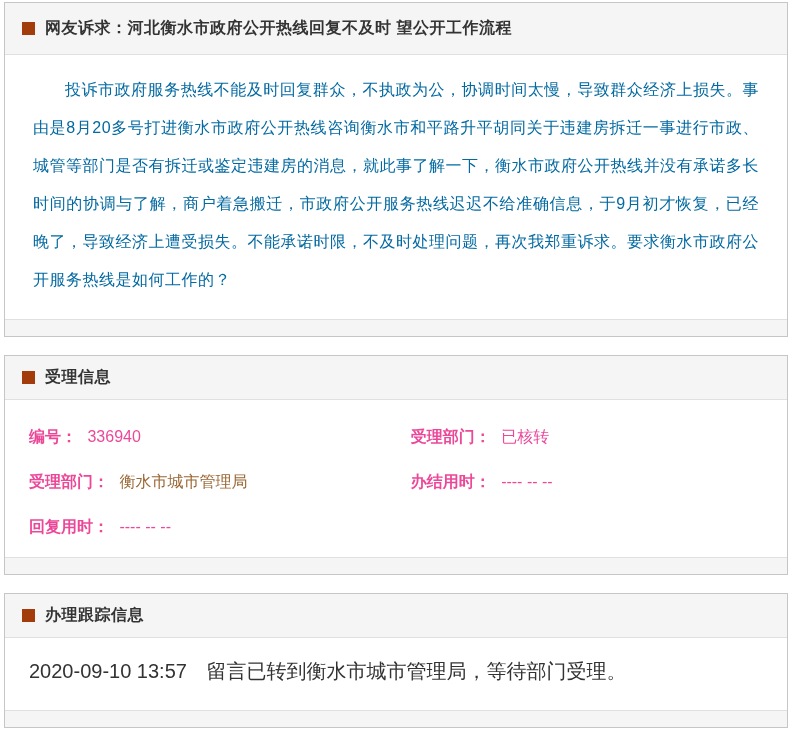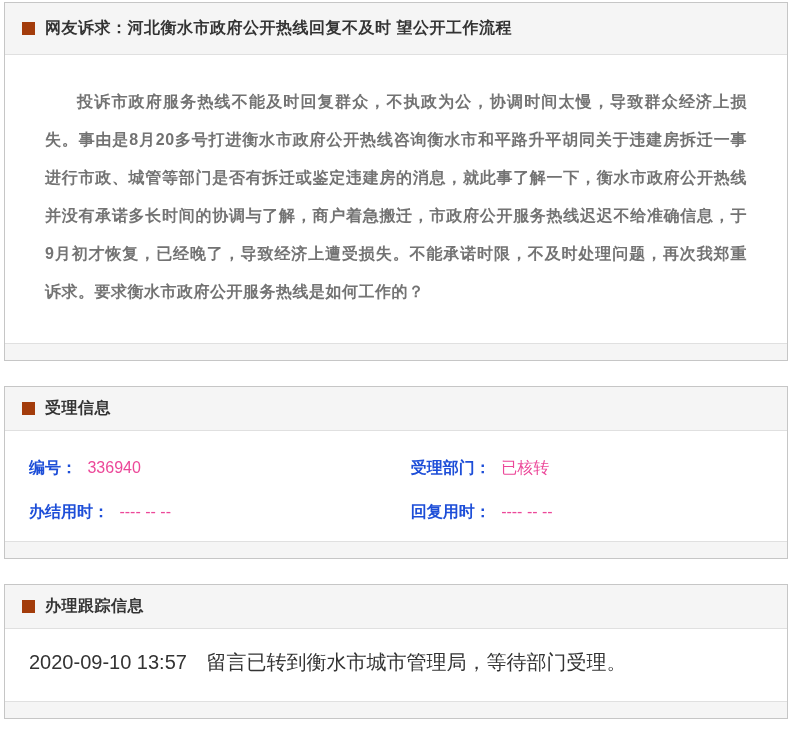--- a/index.html
+++ b/index.html
@@ -15,21 +15,21 @@
       overflow: hidden;
     }
     .page {
       padding: 2px 4px 0 4px;
     }
     .card {
       border: 1px solid #c6c6c6;
       background: #ffffff;
     }
     .card + .card {
-      margin-top: 25px;
+      margin-top: 18px;
     }
     .card-header {
       background: #f5f5f5;
       border-bottom: 1px solid #e0e0e0;
       display: flex;
       align-items: center;
       height: 44px;
       text-align: center;
     }
     .card-header.tall {
@@ -52,45 +52,45 @@
     .card-footer {
       background: #f5f5f5;
       border-top: 1px solid #e0e0e0;
       height: 17px;
     }
     
     .complaint-body {
       padding: 12px 24px 16px 24px;
     }
     .complaint-text {
-      margin: 16px;
+      margin: 4px;
       font-size: 16px;
       line-height: 38px;
-      color: #737373;
+      color: #0369a1;
       text-indent: 2em;
       text-align: justify;
       letter-spacing: 0.5px;
-      font-weight: bold;
     }
     
     .info-body {
       padding: 26px 24px 18px 24px;
       display: grid;
       grid-template-columns: 52% 48%;
       row-gap: 22px;
     }
     .field {
       font-size: 16px;
       line-height: 22px;
       white-space: nowrap;
     }
     .field-label {
       font-weight: bold;
-      color: #1d4ed8;
+      color: #ec4899;
       margin-right: 6px;
+      font-family: Liberation Mono, monospace;
     }
     .field-value {
       color: #ec4899;
     }
     .field-value.link {
       color: #996633;
       cursor: pointer;
     }
     
     .track-body {
@@ -129,20 +129,24 @@
     <div class="info-body">
       <div class="field">
         <span class="field-label">编号：</span>
         <span class="field-value">336940</span>
       </div>
       <div class="field">
         <span class="field-label">受理部门：</span>
         <span class="field-value">已核转</span>
       </div>
       <div class="field">
+        <span class="field-label">受理部门：</span>
+        <span class="field-value link">衡水市城市管理局</span>
+      </div>
+      <div class="field">
         <span class="field-label">办结用时：</span>
         <span class="field-value">---- -- --</span>
       </div>
       <div class="field">
         <span class="field-label">回复用时：</span>
         <span class="field-value">---- -- --</span>
       </div>
     </div>
     <div class="card-footer"></div>
   </section>

